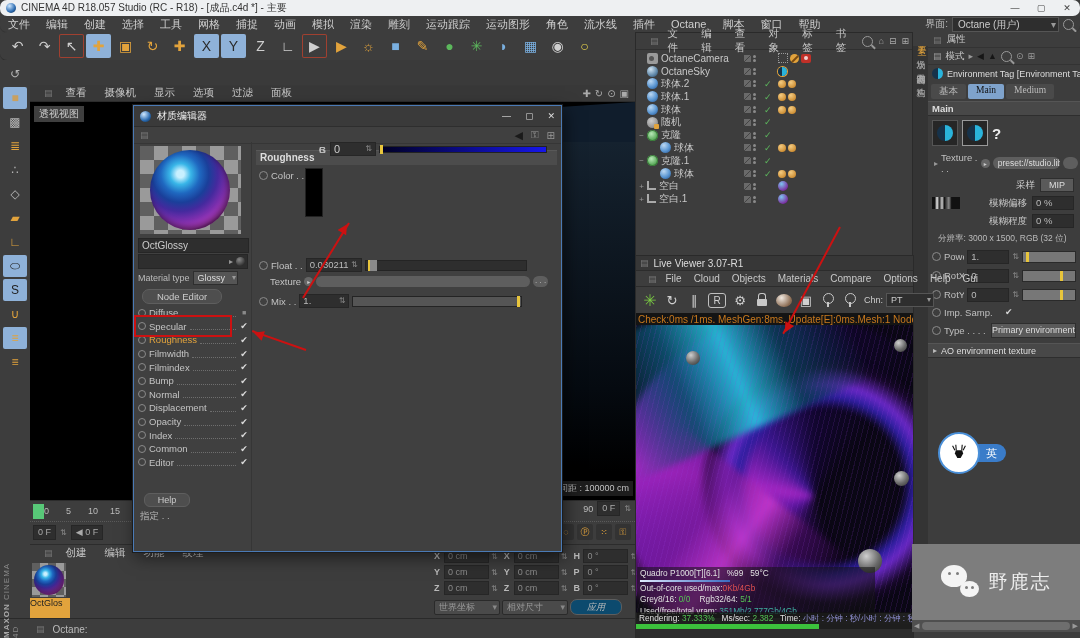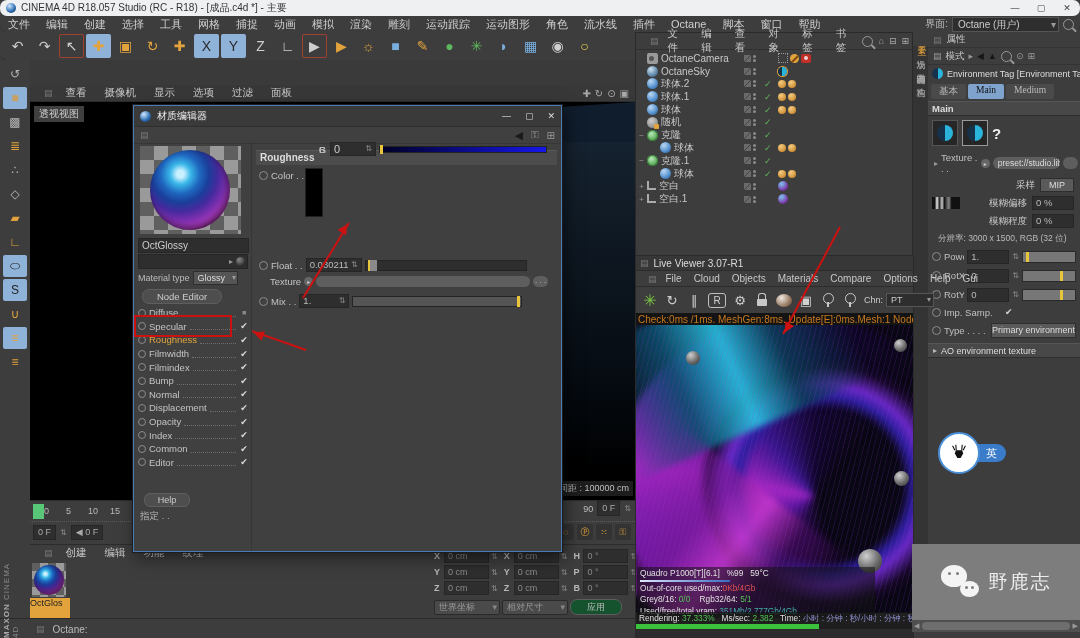--- a/index.html
+++ b/index.html
@@ -96,21 +96,21 @@
 
   
   .coords{left:430px;top:544px;width:205px;height:74px;background:#3d3d3d;border-top:1px solid #2c2c2c;font-size:9px;}
   .ccols{display:flex;gap:6px;padding:4px 0 0 4px;}
   .ccol .crow{display:flex;align-items:center;gap:2px;margin-bottom:2px;}
   .ccol .cl{width:8px;color:#b8b8b8;font-weight:bold;}
   .ccol .cv{width:40px;background:#2e2e2e;border:1px solid #262626;color:#8a8a8a;height:12px;line-height:12px;padding-left:3px;}
   .cbottom{display:flex;gap:2px;padding:2px 0 0 4px;align-items:center;}
   .csel{background:#4a4a4a;border:1px solid #2a2a2a;color:#999;height:13px;line-height:13px;padding:0 12px 0 4px;position:relative;border-radius:2px;min-width:48px;}
   .csel::after{content:"▾";position:absolute;right:2px;color:#888;}
-  .capply{background:#14532d;border:1px solid #5e5e5e;color:#bbb;height:14px;line-height:14px;border-radius:7px;padding:0 16px;}
+  .capply{background:#0c4a6e;border:1px solid #5e5e5e;color:#bbb;height:14px;line-height:14px;border-radius:7px;padding:0 16px;font-style:italic;}
 
   
   .statusbar{left:0;top:618px;width:912px;height:20px;background:#3d3d3d;border-top:1px solid #2a2a2a;display:flex;align-items:center;}
   .statusbar .grip{margin:0 8px 0 36px;color:#777;font-size:9px;}
   .statusbar .stext{font-size:10px;color:#bbb;}
   .branding{left:2px;top:548px;writing-mode:vertical-rl;transform:rotate(180deg);
      color:#8a8a8a;font-size:8px;letter-spacing:1px;line-height:9px;}
   .branding b{color:#aaa;}
 
   

